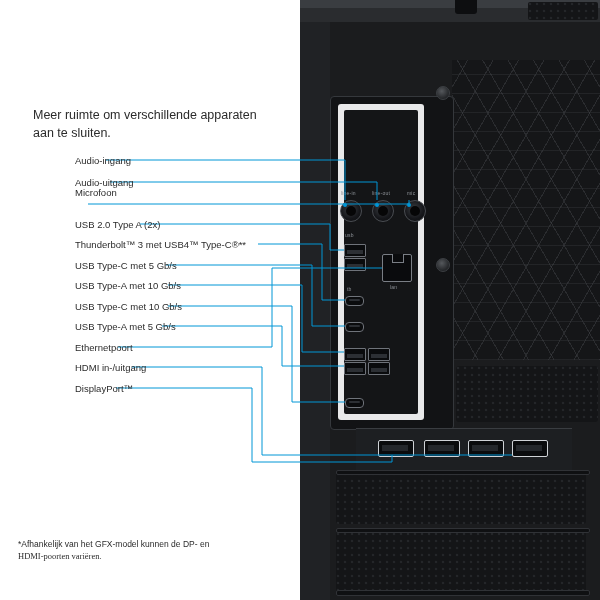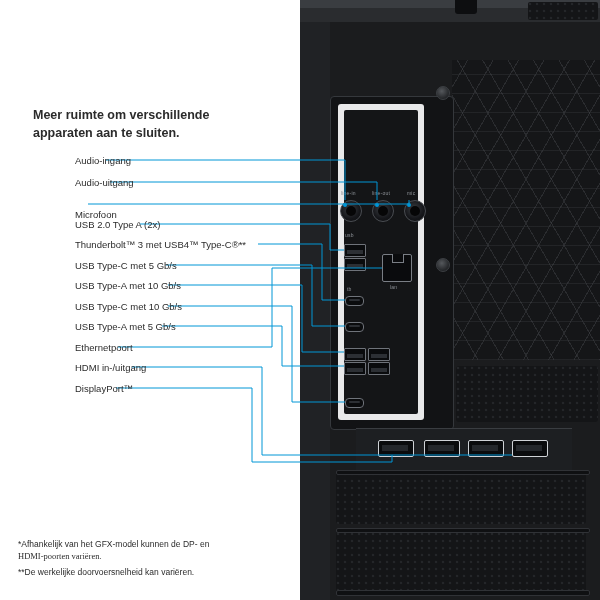--- a/index.html
+++ b/index.html
@@ -229,21 +229,20 @@
     line-height: 26px;
     letter-spacing: .2px;
   }
   .subheading {
     position: absolute;
     left: 33px; top: 106px;
     width: 235px;
     color: #2b2b2b;
     font-size: 12.5px;
     line-height: 18px;
-    font-weight: bold;
   }
   .callouts {
     position: absolute;
     left: 33px; top: 155px;
     width: 270px;
   }
   .callout {
     position: absolute;
     color: #2b2b2b;
     font-size: 9.5px;
@@ -364,29 +363,28 @@
       <circle cx="377" cy="205" r="2"></circle>
       <circle cx="409" cy="205" r="2"></circle>
     </g>
   </svg>
 
   <div class="subheading">Meer ruimte om verschillende apparaten aan te sluiten.</div>
 
   <div class="callouts">
     <div class="callout" style="top:0px;">Audio-ingang</div>
     <div class="callout" style="top:22px;">Audio-uitgang</div>
-    <div class="callout" style="top:54px;">Microfoon</div>
+    <div class="callout" style="top:32px;">Microfoon</div>
     <div class="callout" style="top:64px;text-align:center;">USB 2.0 Type A (2x)</div>
     <div class="callout" style="top:84px;">Thunderbolt™ 3 met USB4™ Type-C®**</div>
     <div class="callout" style="top:105px;">USB Type-C met 5 Gb/s</div>
     <div class="callout" style="top:125px;">USB Type-A met 10 Gb/s</div>
     <div class="callout" style="top:146px;">USB Type-C met 10 Gb/s</div>
     <div class="callout" style="top:166px;">USB Type-A met 5 Gb/s</div>
     <div class="callout" style="top:187px;">Ethernetpoort</div>
     <div class="callout" style="top:207px;">HDMI in-/uitgang</div>
     <div class="callout" style="top:228px;">DisplayPort™</div>
   </div>
 
   <div class="footnote" style="top:538px;">*Afhankelijk van het GFX-model kunnen de DP- en</div>
   <div class="footnote" style="top:550px;font-family:Liberation Serif, serif;">HDMI-poorten variëren.</div>
-  <div class="footnote" style="top:566px;">**De werkelijke doorvoersnelheid kan variëren.</div>
 
 </div>
 
 </body></html>

